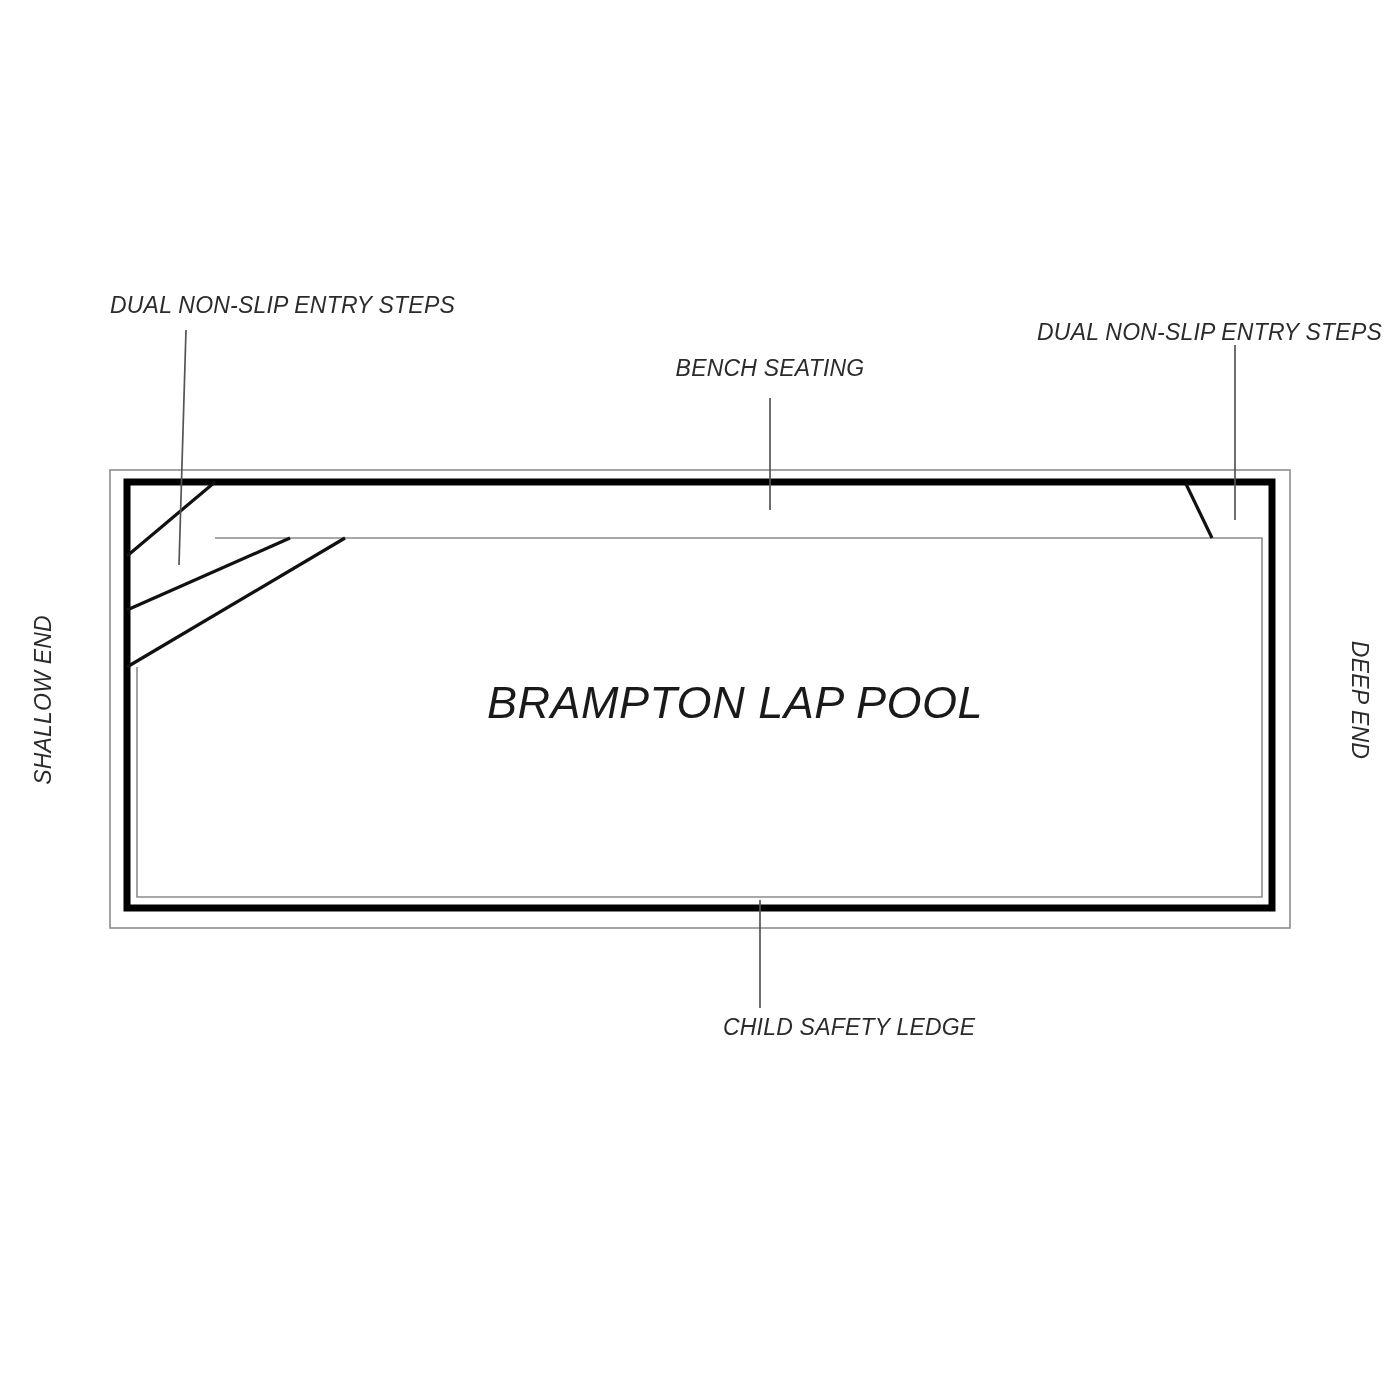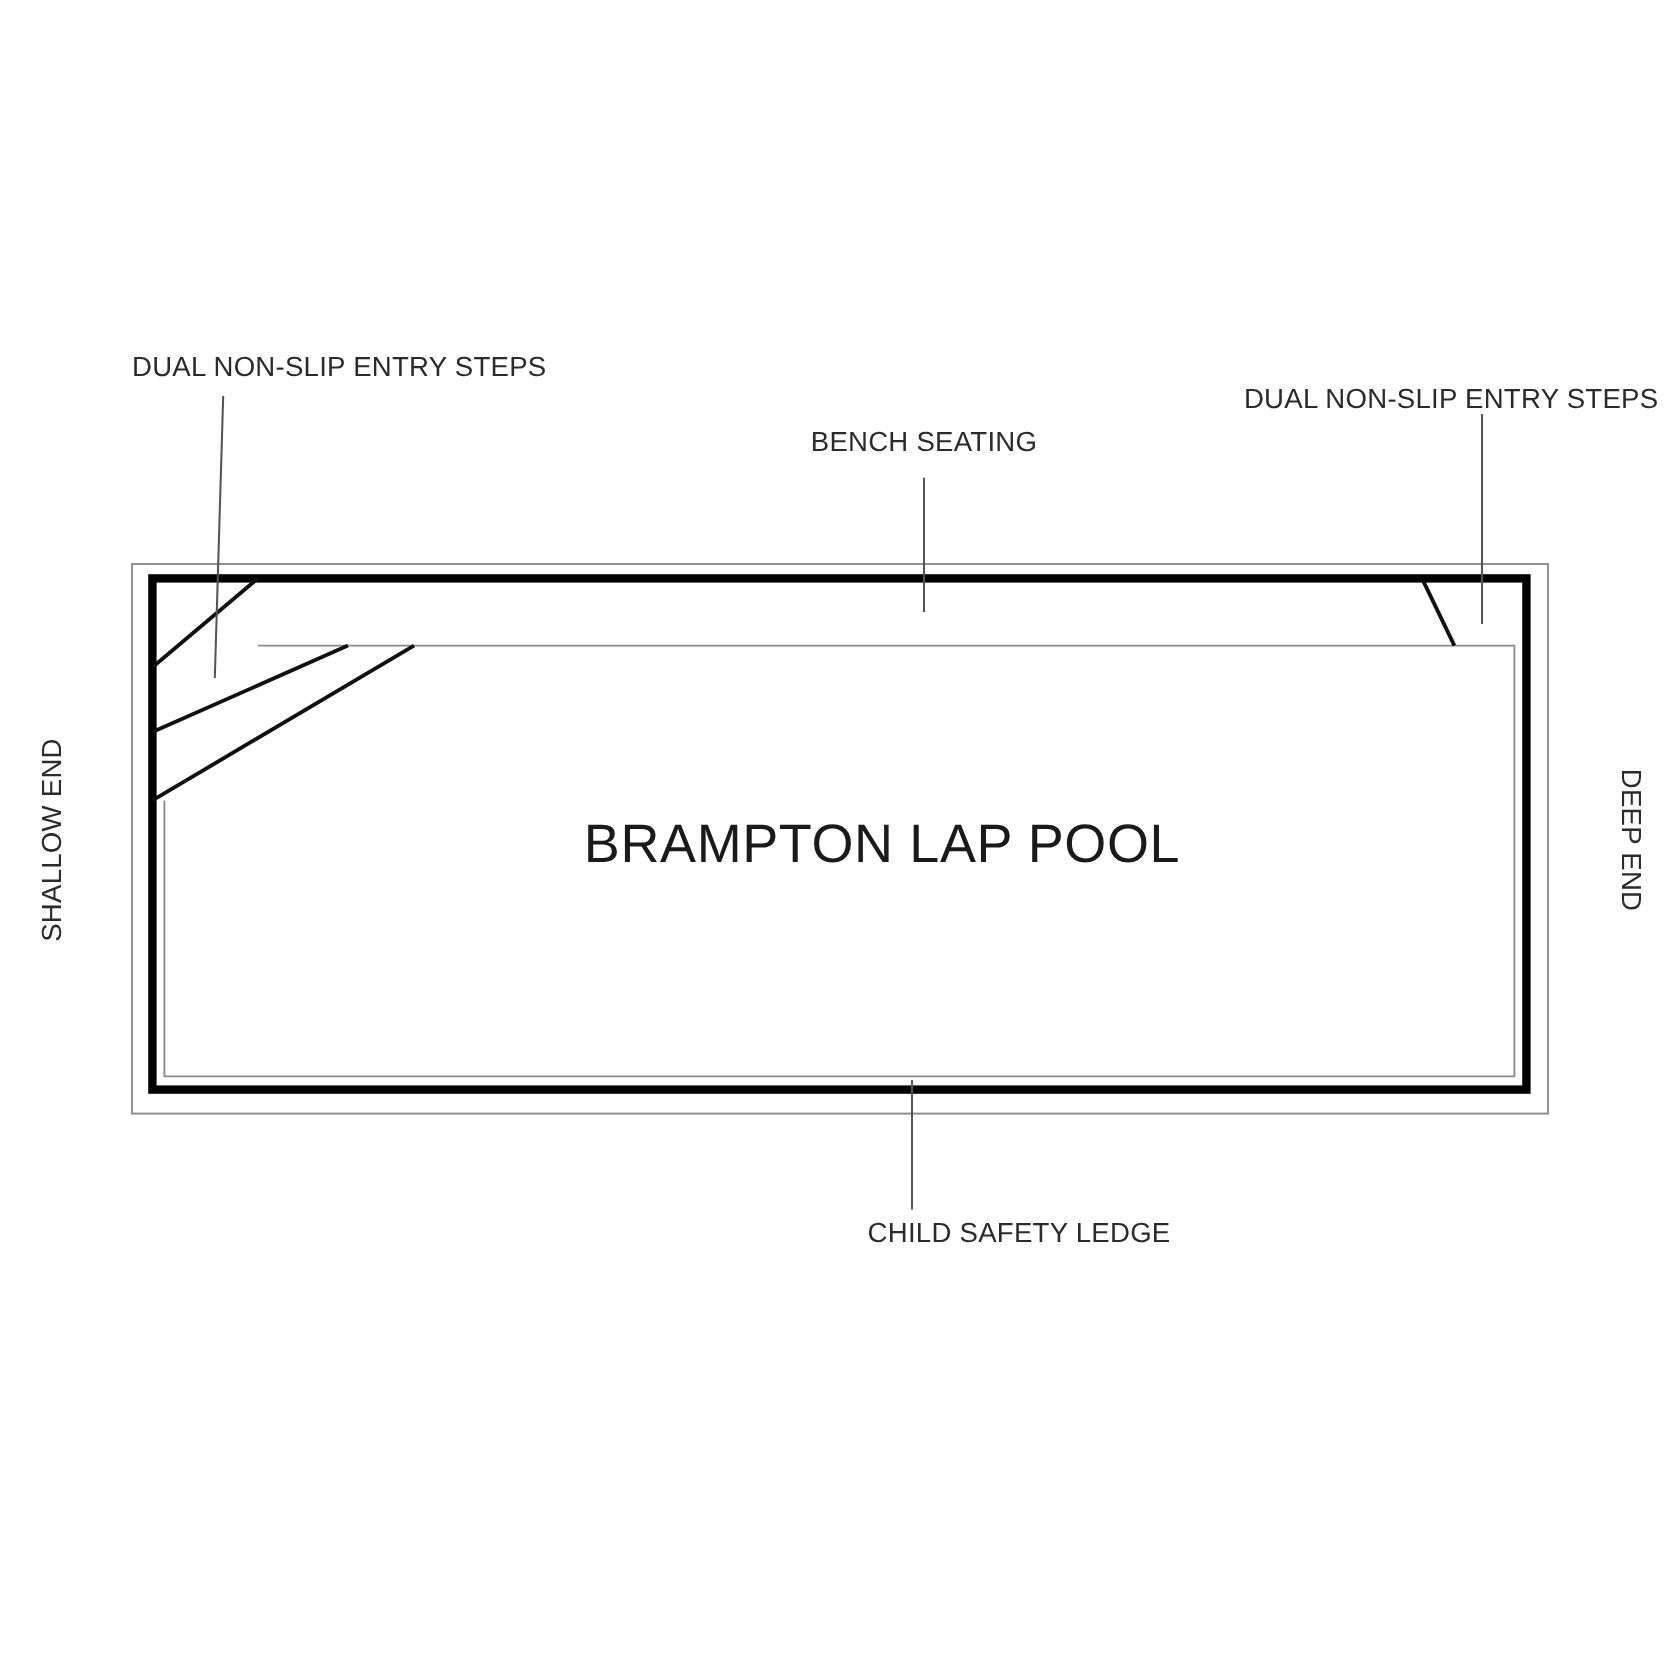--- a/index.html
+++ b/index.html
@@ -14,20 +14,21 @@
     font-family: "Liberation Sans", "DejaVu Sans", sans-serif;
     overflow: hidden;
     position: relative;
   }
   #diagram-root {
     position: absolute;
     top: 0;
     left: 0;
     width: 1400px;
     height: 1400px;
+    font-style: italic;
   }
   svg.plan {
     display: block;
     width: 1400px;
     height: 1400px;
   }
   .callout-text {
     font-family: "Liberation Sans", "DejaVu Sans", sans-serif;
     font-size: 23px;
     font-weight: 300;

